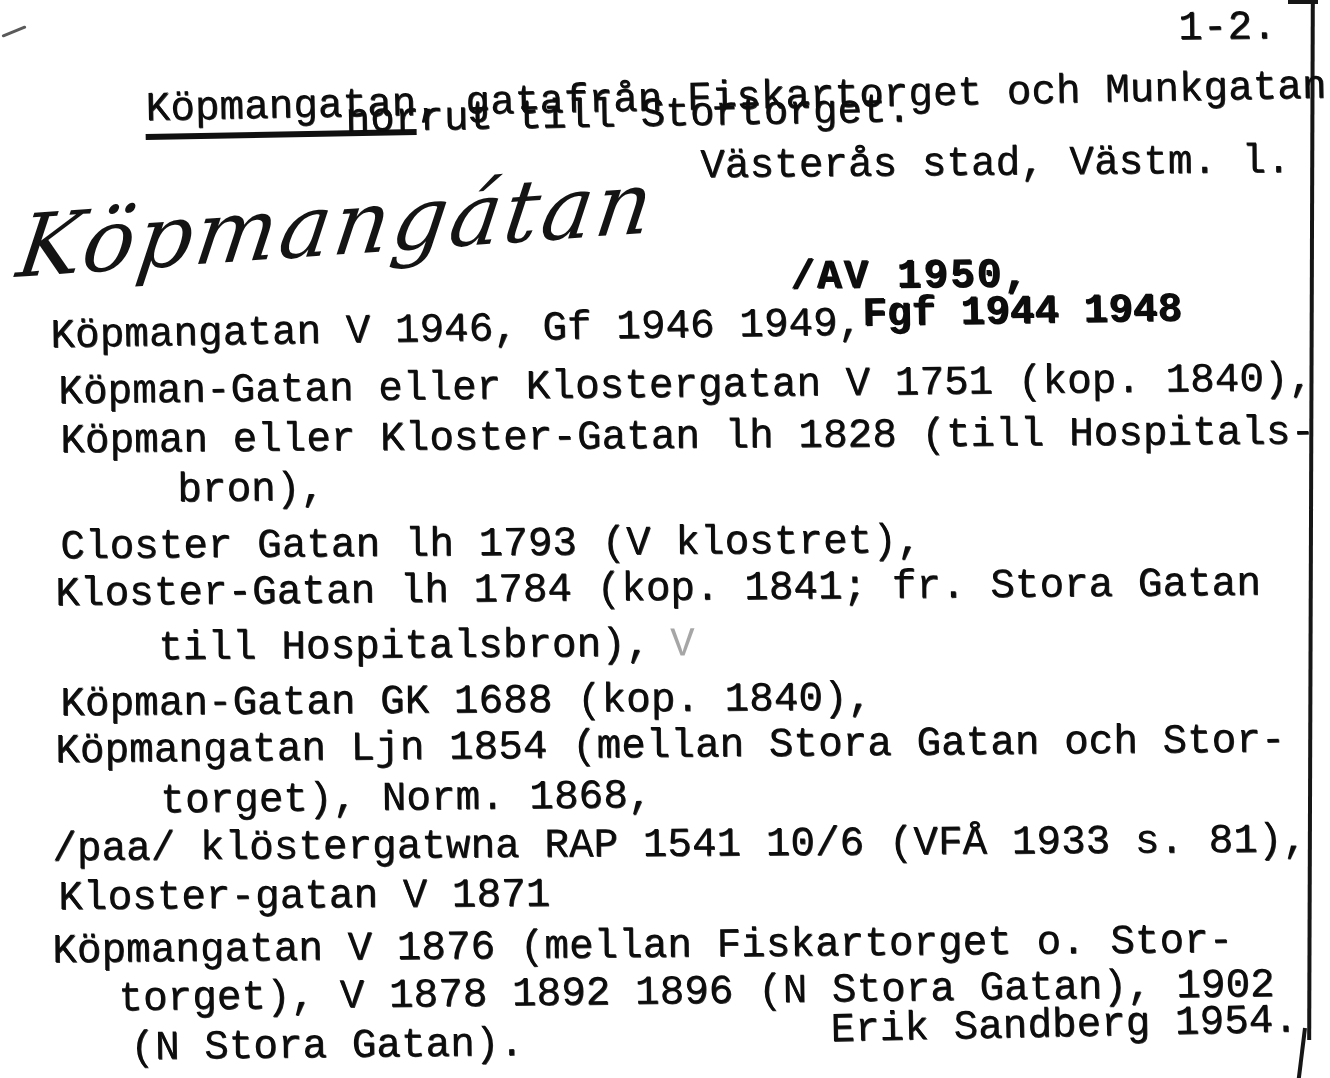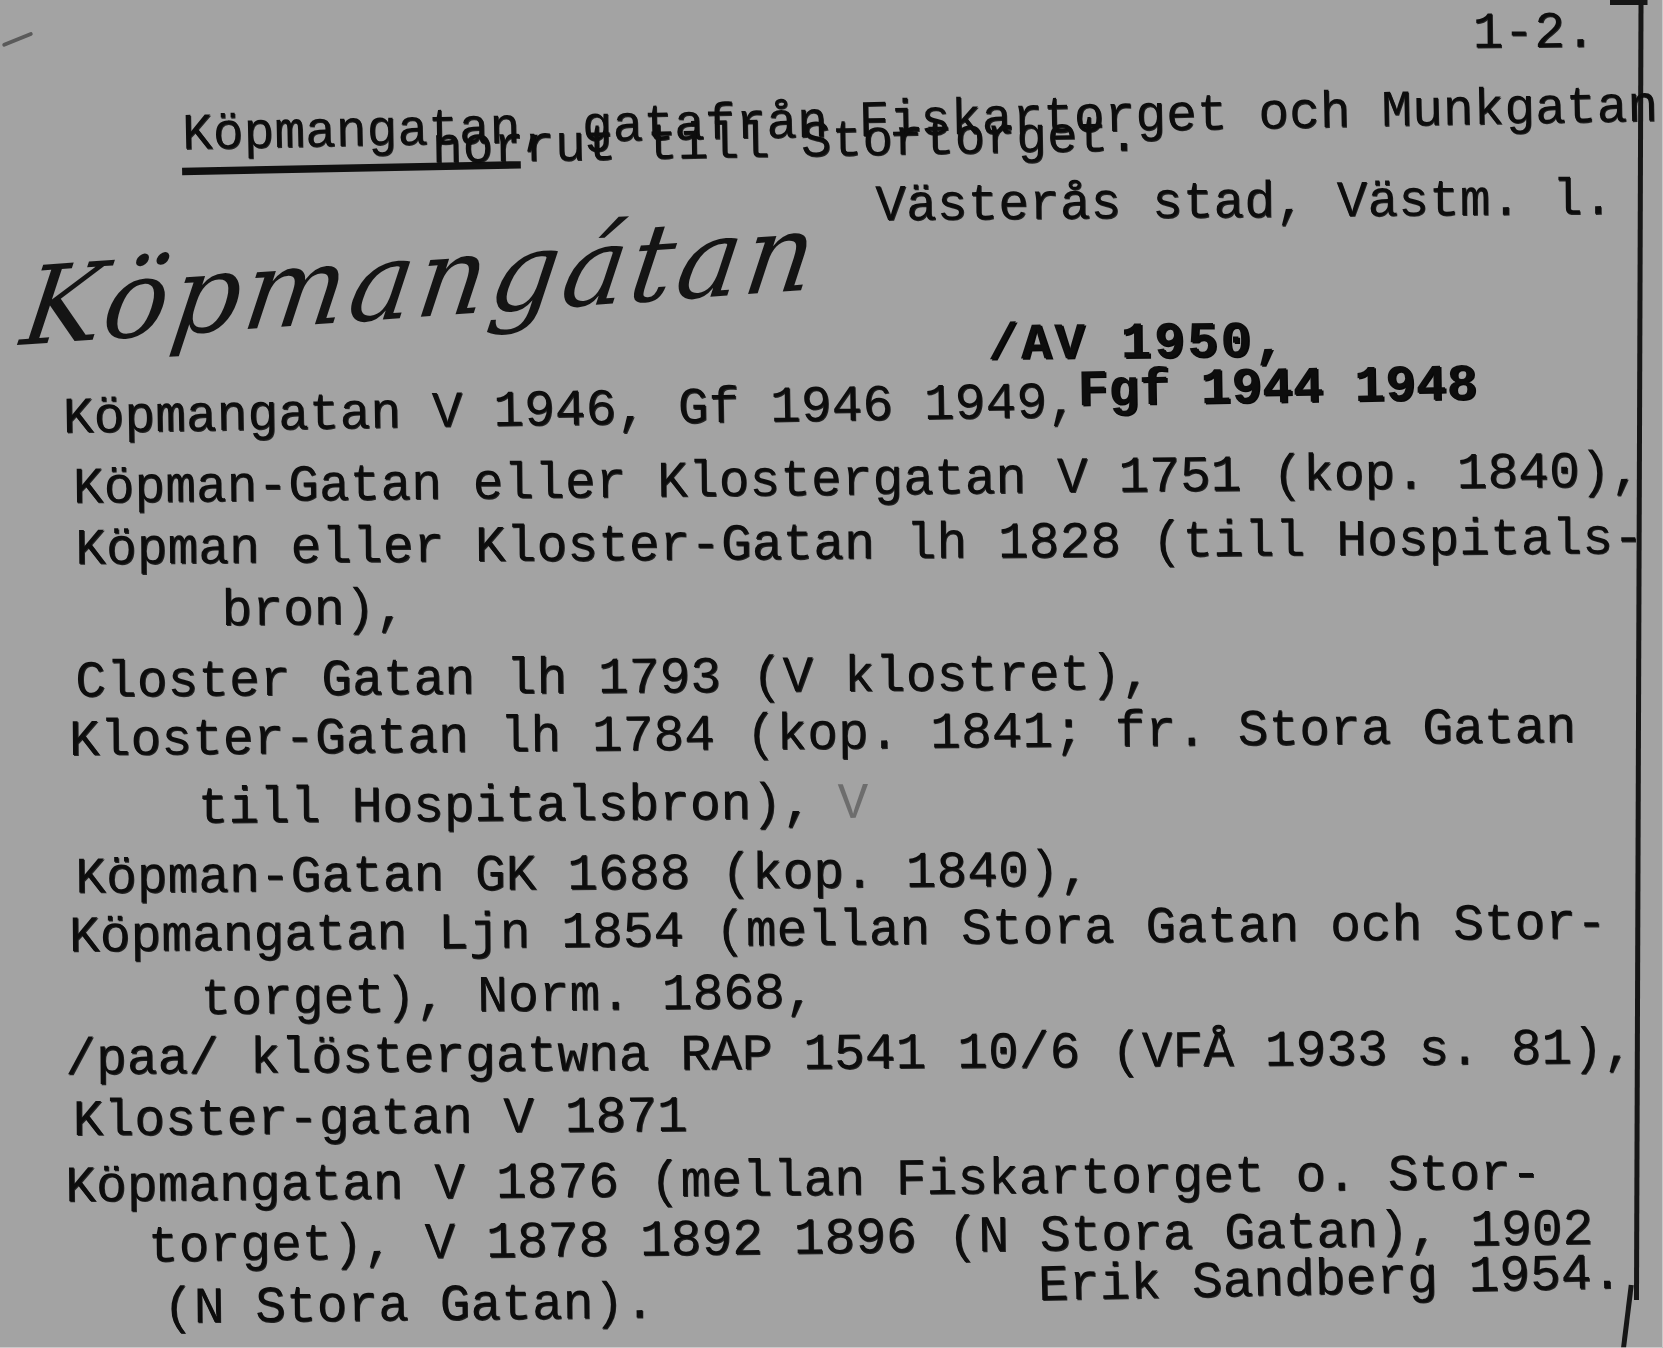--- a/index.html
+++ b/index.html
@@ -1,19 +1,19 @@
 <!DOCTYPE html>
 <html><head>
 <meta charset="utf-8">
 <style>
   html,body{margin:0;padding:0;background:#e8e8e8;}
   .scan{
     position:relative;
     width:1330px;height:1078px;
-    background:#a3a3a3;
+    background:#ffffff;
     overflow:hidden;
     font-family:"Liberation Mono", monospace;
     color:#0d0d0d;
   }
   .tline{
     position:absolute;
     white-space:pre;
     font-size:41px;
     line-height:1;
     letter-spacing:0px;

